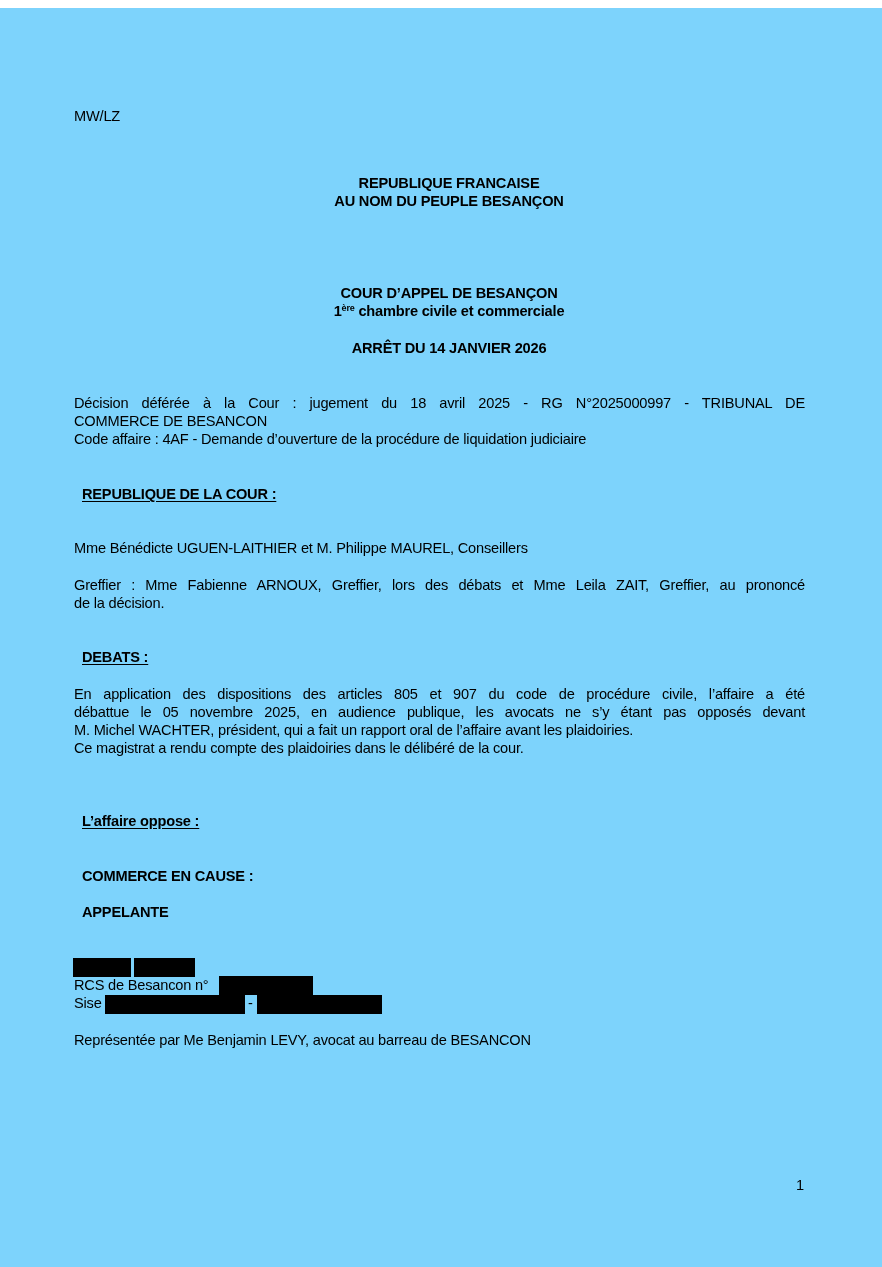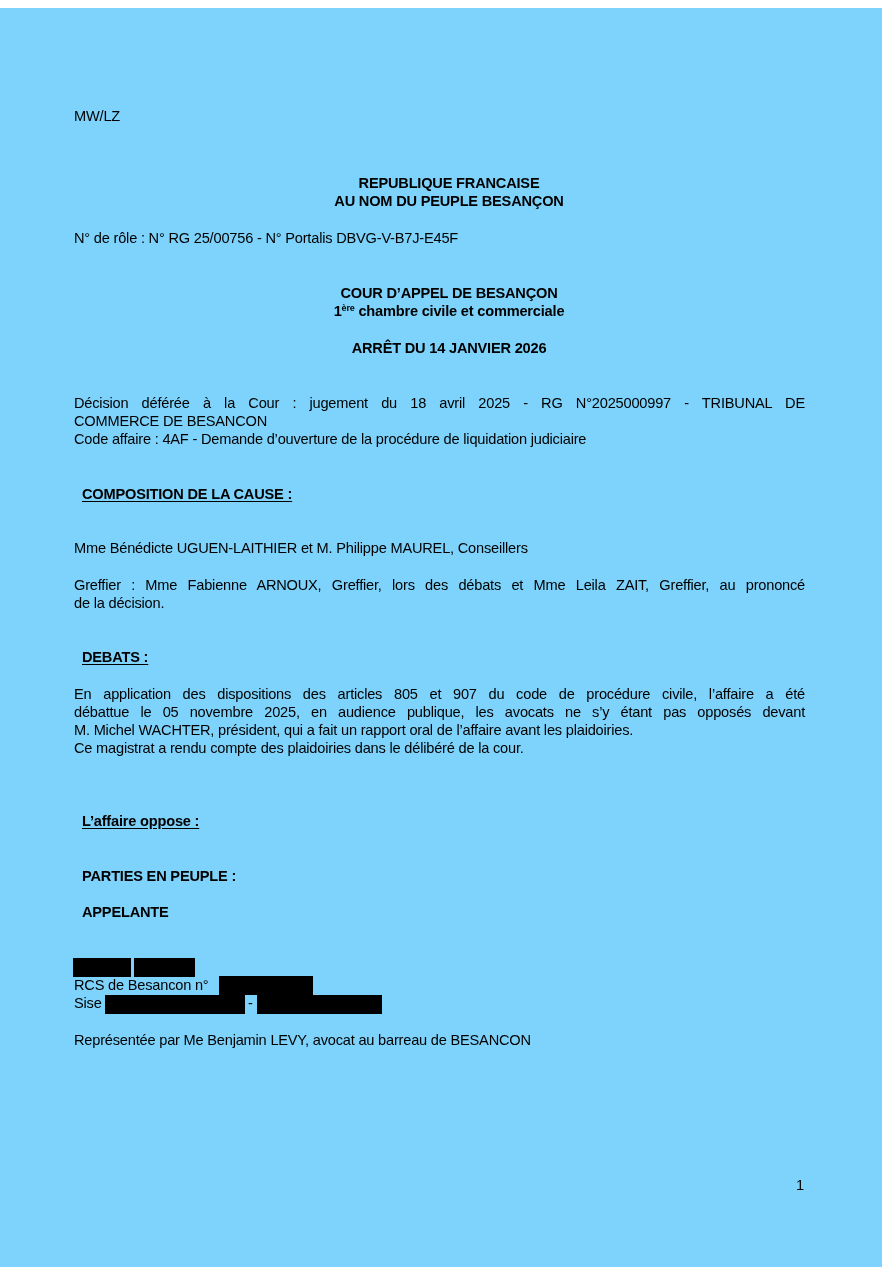--- a/index.html
+++ b/index.html
@@ -17,44 +17,43 @@
 </head>
 <body>
 
 <div class="page">
 
   <div class="t" style="left:74px; top:99px;">MW/LZ</div>
 
   <div class="t b center" style="top:166px;">REPUBLIQUE FRANCAISE</div>
   <div class="t b center" style="top:184px;">AU NOM DU PEUPLE BESANÇON</div>
 
-  <div class="t" style="left:74px; top:221px;">N° de rôle : N° RG 25/00756 - N° Portalis DBVG-V-B7J-E45F</div>
 
   <div class="t b center" style="top:276px;">COUR D’APPEL DE BESANÇON</div>
   <div class="t b center" style="top:294px;"><span>1</span><sup>ère</sup><span> chambre civile et commerciale</span></div>
 
   <div class="t b center" style="top:331px;">ARRÊT DU 14 JANVIER 2026</div>
 
   <div class="t just" style="top:386px; text-align-last: justify;">Décision déférée à la Cour : jugement du 18 avril 2025 - RG N°2025000997 - TRIBUNAL DE</div>
   <div class="t" style="left:74px; top:404px;">COMMERCE DE BESANCON</div>
   <div class="t" style="left:74px; top:422px;">Code affaire : 4AF - Demande d’ouverture de la procédure de liquidation judiciaire</div>
 
-  <div class="t b u" style="left:74px; top:477px;">COMPOSITION DE LA CAUSE :</div>
+  <div class="t b u" style="left:74px; top:477px;">REPUBLIQUE DE LA COUR :</div>
   <div class="t" style="left:74px; top:531px;">Mme Bénédicte UGUEN-LAITHIER  et M. Philippe MAUREL, Conseillers</div>
   <div class="t just" style="top:568px; text-align-last: justify;">Greffier : Mme Fabienne ARNOUX, Greffier, lors des débats et Mme Leila ZAIT, Greffier, au prononcé</div>
   <div class="t" style="left:74px; top:586px;">de la décision.</div>
 
   <div class="t b u" style="left:74px; top:640px;">DEBATS :</div>
   <div class="t just" style="top:677px; text-align-last: justify;">En application des dispositions des articles 805 et 907 du code de procédure civile, l’affaire a été</div>
   <div class="t just" style="top:695px; text-align-last: justify;">débattue le 05 novembre 2025, en audience publique, les avocats ne s’y étant pas opposés devant</div>
   <div class="t" style="left:74px; top:713px;">M. Michel WACHTER, président, qui a fait un rapport oral de l’affaire avant les plaidoiries.</div>
   <div class="t" style="left:74px; top:731px;">Ce magistrat a rendu compte des plaidoiries dans le délibéré de la cour.</div>
 
   <div class="t b u" style="left:74px; top:804px;">L’affaire oppose :</div>
-  <div class="t b" style="left:74px; top:859px;">PARTIES EN PEUPLE :</div>
+  <div class="t b" style="left:74px; top:859px;">COMMERCE EN CAUSE :</div>
   <div class="t b" style="left:74px; top:895px;">APPELANTE</div>
 
   <div class="redact" style="left:73px; top:950px; width:58px; height:19px;"></div>
   <div class="redact" style="left:134px; top:950px; width:61px; height:19px;"></div>
 
   <div class="t" style="left:74px; top:968px;">RCS de Besancon n°</div>
   <div class="redact" style="left:219px; top:968px; width:94px; height:19px;"></div>
 
   <div class="t" style="left:74px; top:986px;text-align:right;">Sise</div>
   <div class="redact" style="left:105px; top:987px; width:140px; height:19px;"></div>

